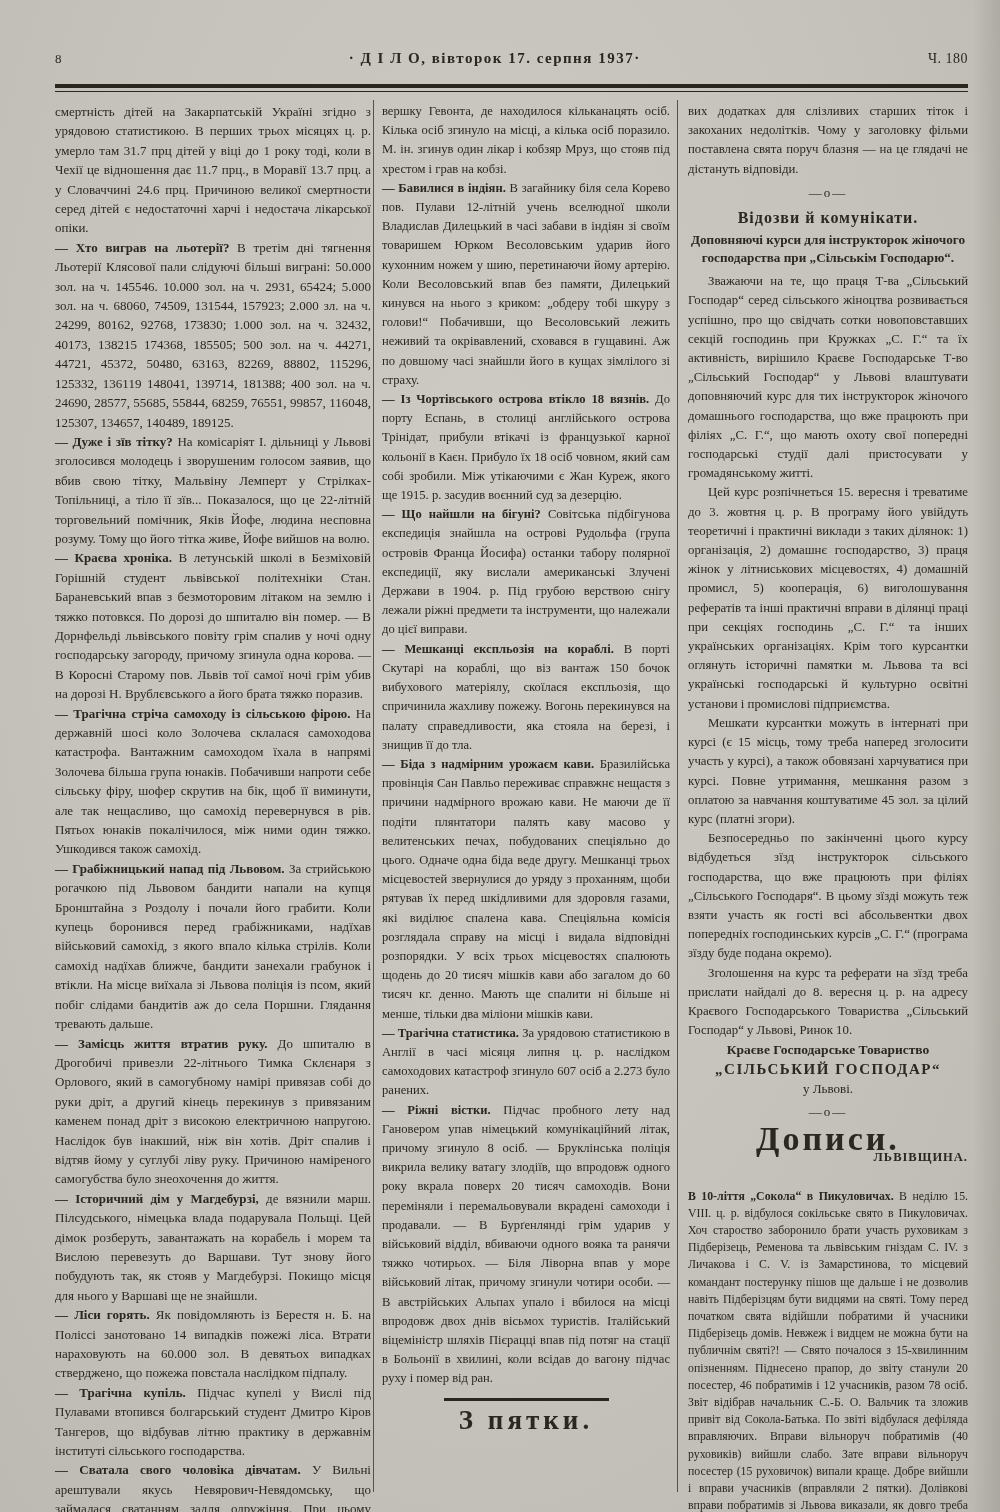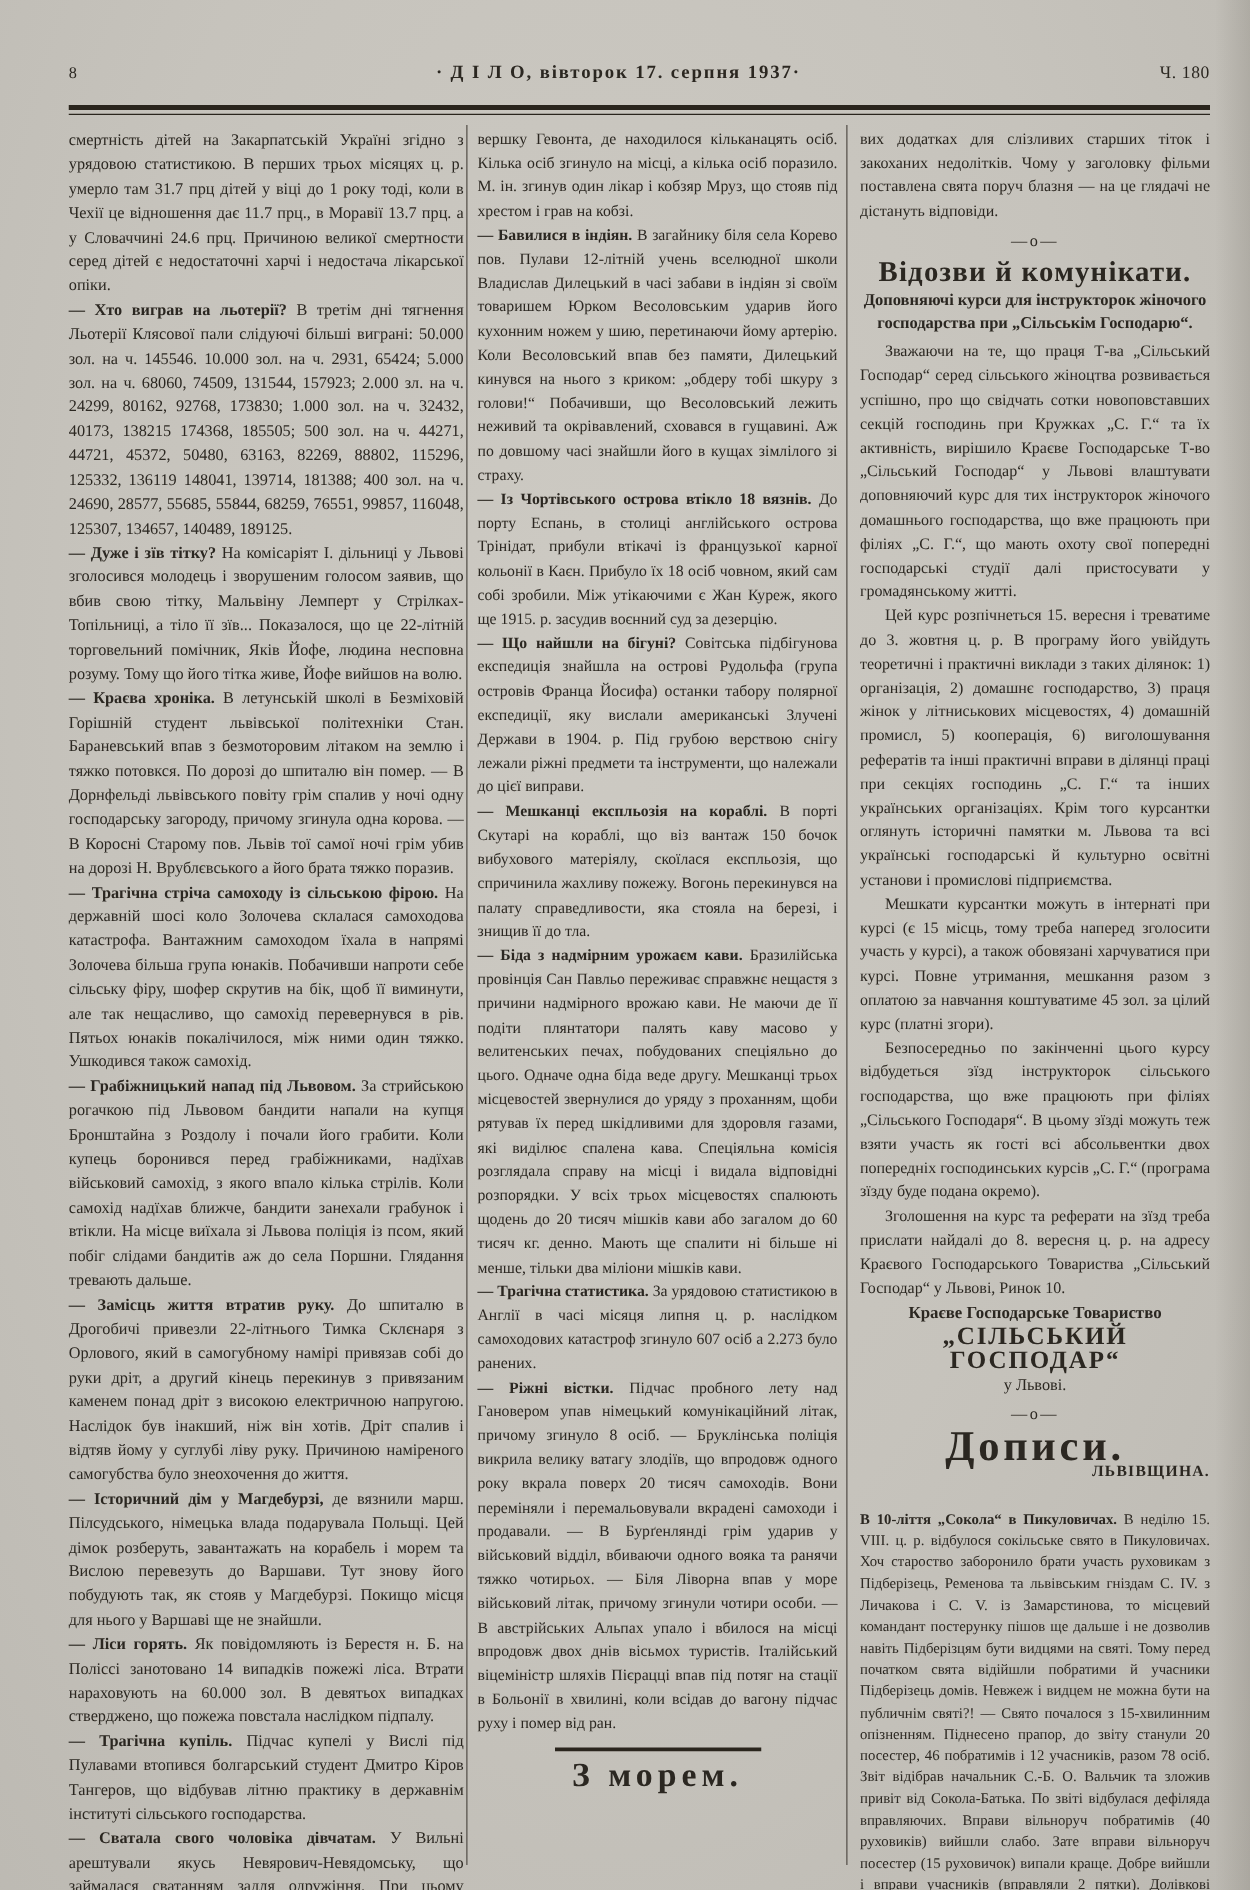--- a/index.html
+++ b/index.html
@@ -43,27 +43,27 @@
 
   
   .rule-short { width:165px; height:3px; background:#2a251d; margin:9px auto 7px auto; }
   .orn { text-align:center; font-size:13px; letter-spacing:2px; margin:4px 0 2px 0; text-indent:0; }
 
   
   .kino-title { font-weight:bold; font-size:27px; letter-spacing:4px; text-align:center;
     margin:10px 0 8px 0; text-indent:0; }
 
   
-  .vid-title { font-weight:bold; font-size:23px; letter-spacing:1px; white-space:nowrap;
+  .vid-title { font-weight:bold; font-size:16px; letter-spacing:1px; white-space:nowrap;
     text-align:center; margin:6px 0 4px 0; text-indent:0; }
   .vid-sub { font-weight:bold; font-size:13.2px; text-align:center; line-height:17.5px;
     margin-bottom:6px; text-indent:0; }
   .sig { text-align:center; text-indent:0; }
   .sig .l1 { font-weight:bold; font-size:13.5px; }
-  .sig .l2 { font-weight:bold; font-size:20px; letter-spacing:1.5px; }
+  .sig .l2 { font-weight:bold; font-size:15px; letter-spacing:1.5px; }
   .sig .l3 { font-size:13px; }
 
   
   .dop-title { font-weight:bold; font-size:34px; letter-spacing:3px; text-align:center;
     margin:8px 0 0 0; text-indent:0; }
   .region { font-weight:bold; font-size:12.5px; text-align:right; letter-spacing:1px;
     margin-bottom:20px; text-indent:0; }
   .dop-body { font-size:11.8px; line-height:17.2px; }
 </style>
 </head>
@@ -100,21 +100,21 @@
 <div class="col" id="col2">
   <p class="cont">вершку Гевонта, де находилося кільканацять осіб. Кілька осіб згинуло на місці, а кілька осіб поразило. М. ін. згинув один лікар і кобзяр Мруз, що стояв під хрестом і грав на кобзі.</p>
   <p class="item"><span class="lead">— Бавилися в індіян. </span><span>В загайнику біля села Корево пов. Пулави 12-літній учень вселюдної школи Владислав Дилецький в часі забави в індіян зі своїм товаришем Юрком Весоловським ударив його кухонним ножем у шию, перетинаючи йому артерію. Коли Весоловський впав без памяти, Дилецький кинувся на нього з криком: „обдеру тобі шкуру з голови!“ Побачивши, що Весоловський лежить неживий та окрівавлений, сховався в гущавині. Аж по довшому часі знайшли його в кущах зімлілого зі страху.</span></p>
   <p class="item"><span class="lead">— Із Чортівського острова втікло 18 вязнів. </span><span>До порту Еспань, в столиці англійського острова Трінідат, прибули втікачі із французької карної кольонії в Каєн. Прибуло їх 18 осіб човном, який сам собі зробили. Між утікаючими є Жан Куреж, якого ще 1915. р. засудив воєнний суд за дезерцію.</span></p>
   <p class="item"><span class="lead">— Що найшли на бігуні? </span><span>Совітська підбігунова експедиція знайшла на острові Рудольфа (група островів Франца Йосифа) останки табору полярної експедиції, яку вислали американські Злучені Держави в 1904. р. Під грубою верствою снігу лежали ріжні предмети та інструменти, що належали до цієї виправи.</span></p>
   <p class="item"><span class="lead">— Мешканці експльозія на кораблі. </span><span>В порті Скутарі на кораблі, що віз вантаж 150 бочок вибухового матеріялу, скоїлася експльозія, що спричинила жахливу пожежу. Вогонь перекинувся на палату справедливости, яка стояла на березі, і знищив її до тла.</span></p>
   <p class="item"><span class="lead">— Біда з надмірним урожаєм кави. </span><span>Бразилійська провінція Сан Павльо переживає справжнє нещастя з причини надмірного врожаю кави. Не маючи де її подіти плянтатори палять каву масово у велитенських печах, побудованих спеціяльно до цього. Одначе одна біда веде другу. Мешканці трьох місцевостей звернулися до уряду з проханням, щоби рятував їх перед шкідливими для здоровля газами, які виділює спалена кава. Спеціяльна комісія розглядала справу на місці і видала відповідні розпорядки. У всіх трьох місцевостях спалюють щодень до 20 тисяч мішків кави або загалом до 60 тисяч кг. денно. Мають ще спалити ні більше ні менше, тільки два міліони мішків кави.</span></p>
   <p class="item"><span class="lead">— Трагічна статистика. </span><span>За урядовою статистикою в Англії в часі місяця липня ц. р. наслідком самоходових катастроф згинуло 607 осіб а 2.273 було ранених.</span></p>
   <p class="item"><span class="lead">— Ріжні вістки. </span><span>Підчас пробного лету над Гановером упав німецький комунікаційний літак, причому згинуло 8 осіб. — Бруклінська поліція викрила велику ватагу злодіїв, що впродовж одного року вкрала поверх 20 тисяч самоходів. Вони переміняли і перемальовували вкрадені самоходи і продавали. — В Бурґенлянді грім ударив у військовий відділ, вбиваючи одного вояка та ранячи тяжко чотирьох. — Біля Ліворна впав у море військовий літак, причому згинули чотири особи. — В австрійських Альпах упало і вбилося на місці впродовж двох днів вісьмох туристів. Італійський віцеміністр шляхів Пієрацці впав під потяг на стації в Больонії в хвилині, коли всідав до вагону підчас руху і помер від ран.</span></p>
   <div class="rule-short"></div>
-  <h2 class="kino-title">З морем.</h2>
+  <h2 class="kino-title">З пятки.</h2>
 
 </div>
 
 <div class="col" id="col3">
   <p class="cont">вих додатках для слізливих старших тіток і закоханих недолітків. Чому у заголовку фільми поставлена свята поруч блазня — на це глядачі не дістануть відповіди.</p>
   <p class="orn">—о—</p>
   <h2 class="vid-title">Відозви й комунікати.</h2>
   <p class="vid-sub">Доповняючі курси для інструкторок жіночого господарства при „Сільськім Господарю“.</p>
   <p class="par indent">Зважаючи на те, що праця Т-ва „Сільський Господар“ серед сільського жіноцтва розвивається успішно, про що свідчать сотки новоповставших секцій господинь при Кружках „С. Г.“ та їх активність, вирішило Краєве Господарське Т-во „Сільський Господар“ у Львові влаштувати доповняючий курс для тих інструкторок жіночого домашнього господарства, що вже працюють при філіях „С. Г.“, що мають охоту свої попередні господарські студії далі пристосувати у громадянському житті.</p>
   <p class="par indent">Цей курс розпічнеться 15. вересня і треватиме до 3. жовтня ц. р. В програму його увійдуть теоретичні і практичні виклади з таких ділянок: 1) організація, 2) домашнє господарство, 3) праця жінок у літниськових місцевостях, 4) домашній промисл, 5) кооперація, 6) виголошування рефератів та інші практичні вправи в ділянці праці при секціях господинь „С. Г.“ та інших українських організаціях. Крім того курсантки оглянуть історичні памятки м. Львова та всі українські господарські й культурно освітні установи і промислові підприємства.</p>

